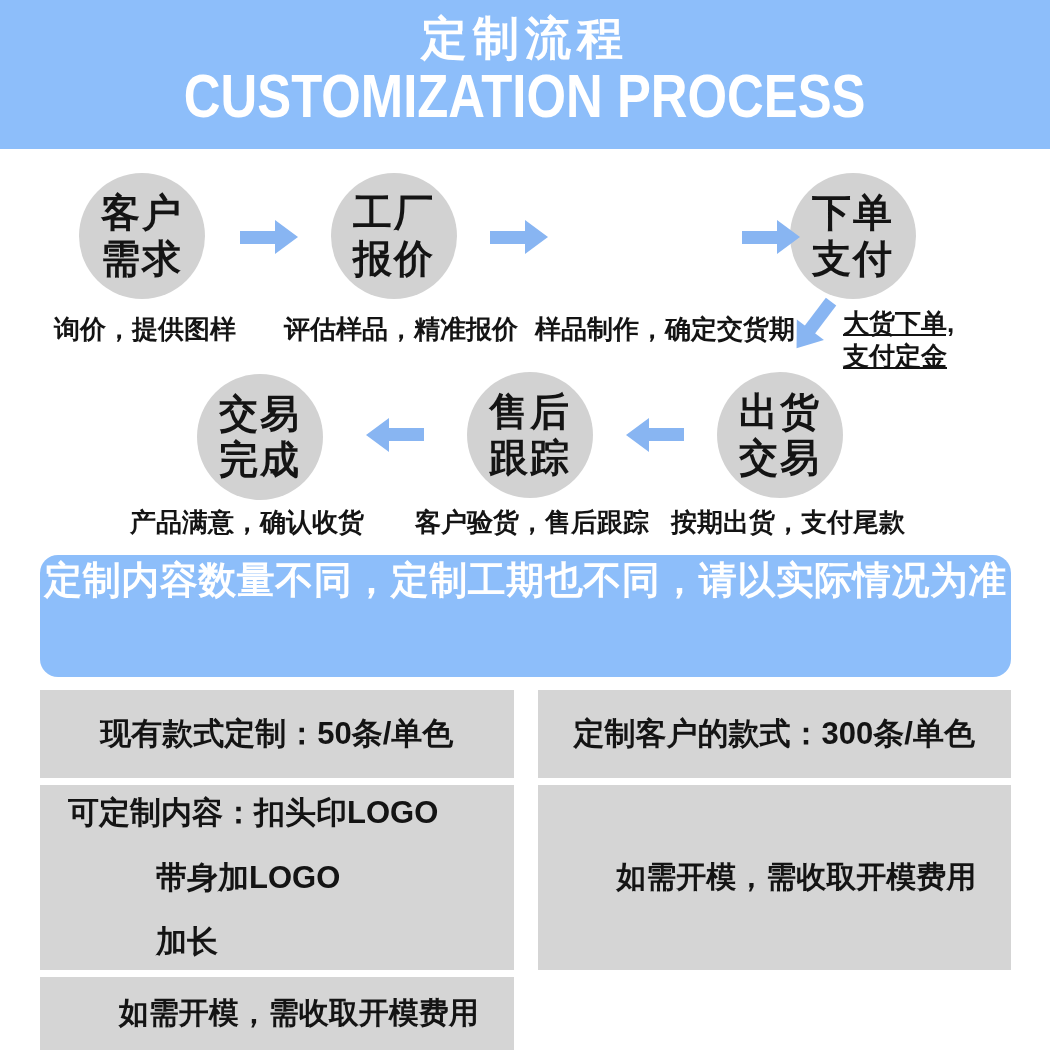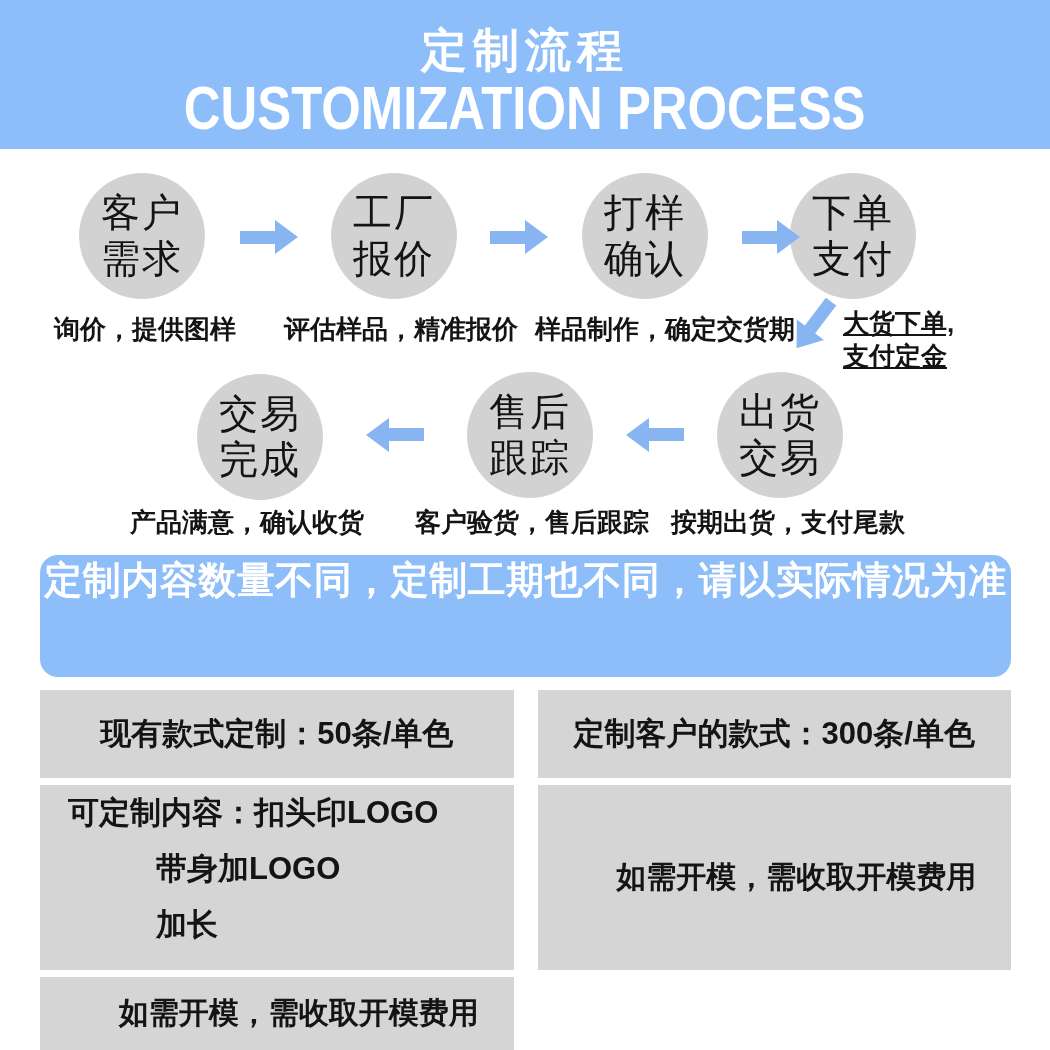--- a/index.html
+++ b/index.html
@@ -2,27 +2,27 @@
 <html lang="zh" style="--c-page_bg: #ffffff; --c-band_blue: #8dbefa; --c-arrow_blue: #88b5f2; --c-circle_gray: #d2d2d2; --c-cell_gray: #d5d5d5; --c-ink: #141414; --c-title_white: #ffffff;"><head>
 <meta charset="utf-8">
 <style>
   html,body{margin:0;padding:0;background:#fff;}
   body{font-family:"Liberation Sans","DejaVu Sans",sans-serif;}
   .stage{position:relative;width:1050px;height:1050px;margin:0 auto;background:var(--c-page_bg,#fff);overflow:hidden;}
 
   
   .band{position:absolute;left:0;top:0;width:1050px;height:149px;background:var(--c-band_blue,#8dbefa);
         display:flex;flex-direction:column;align-items:center;justify-content:flex-start;color:var(--c-title_white,#fff);}
-  .t-zh{margin-top:25px;font-size:46px;font-weight:700;letter-spacing:6px;line-height:1.1;}
+  .t-zh{margin-top:13px;font-size:46px;font-weight:700;letter-spacing:6px;line-height:1.1;}
   .t-en{font-size:62px;font-weight:700;line-height:1.02;transform:scaleX(0.82);transform-origin:50% 50%;white-space:nowrap;}
 
   
   .circle{position:absolute;width:126px;height:126px;border-radius:50%;background:var(--c-circle_gray,#d2d2d2);
           display:flex;flex-direction:column;align-items:center;justify-content:center;
-          color:var(--c-ink,#141414);font-size:39px;font-weight:400;line-height:1.18;letter-spacing:2px;}
+          color:var(--c-ink,#141414);font-size:39px;font-weight:700;line-height:1.18;letter-spacing:2px;}
 
   
   .arrow{position:absolute;width:58px;height:34px;}
   .arrow .shaft{position:absolute;left:0;top:11px;width:38px;height:13px;background:var(--c-arrow_blue,#88b5f2);}
   .arrow .head{position:absolute;right:0;top:0;width:0;height:0;
                border-top:17px solid transparent;border-bottom:17px solid transparent;
                border-left:23px solid var(--c-arrow_blue,#88b5f2);}
   .arrow.left{transform:rotate(180deg);}
   .arrow.diag{transform:rotate(127deg);}
 
@@ -34,45 +34,41 @@
   .banner{position:absolute;left:40px;top:555px;width:971px;height:122px;border-radius:18px;
           background:var(--c-band_blue,#8dbefa);display:flex;align-items:flex-start;justify-content:center;}
   .banner .txt{color:var(--c-title_white,#fff);font-size:38px;font-weight:700;white-space:nowrap;letter-spacing:0.5px;}
 
   
   .tbl{position:absolute;left:40px;top:690px;width:971px;display:grid;
        grid-template-columns:1fr 1fr;grid-template-rows:88px 185px 73px;gap:7px 24px;background:transparent;}
   .cell{background:var(--c-cell_gray,#d5d5d5);display:flex;align-items:center;justify-content:center;
         color:var(--c-ink,#141414);font-size:31px;font-weight:700;white-space:nowrap;}
   .cell.small{font-size:30px;padding-left:44px;}
-  .cell.multiline{flex-direction:column;align-items:flex-start;justify-content:flex-start;padding-left:28px;box-sizing:border-box;}
+  .cell.multiline{flex-direction:column;align-items:flex-start;justify-content:space-between;padding-left:28px;box-sizing:border-box;}
   .cell.multiline .line{line-height:56px;font-size:31px;font-weight:700;}
   .cell.multiline .indent{margin-left:88px;}
 </style>
 </head>
 <body>
 
 <div class="stage">
 
   <header class="band">
     <div class="t-zh">定制流程</div>
     <div class="t-en">CUSTOMIZATION PROCESS</div>
   </header>
 
   <div class="circle" style="left:79px;top:173px">
     <span>客户</span>
     <span>需求</span>
   </div>
   <div class="circle" style="left:331px;top:173px">
     <span>工厂</span>
     <span>报价</span>
-  </div>
-  <div class="circle" style="left:582px;top:173px">
-    <span>打样</span>
-    <span>确认</span>
   </div>
   <div class="circle" style="left:790px;top:173px">
     <span>下单</span>
     <span>支付</span>
   </div>
 
   <div class="arrow" style="left:240px;top:220px">
     <div class="shaft"></div>
     <div class="head"></div>
   </div>

